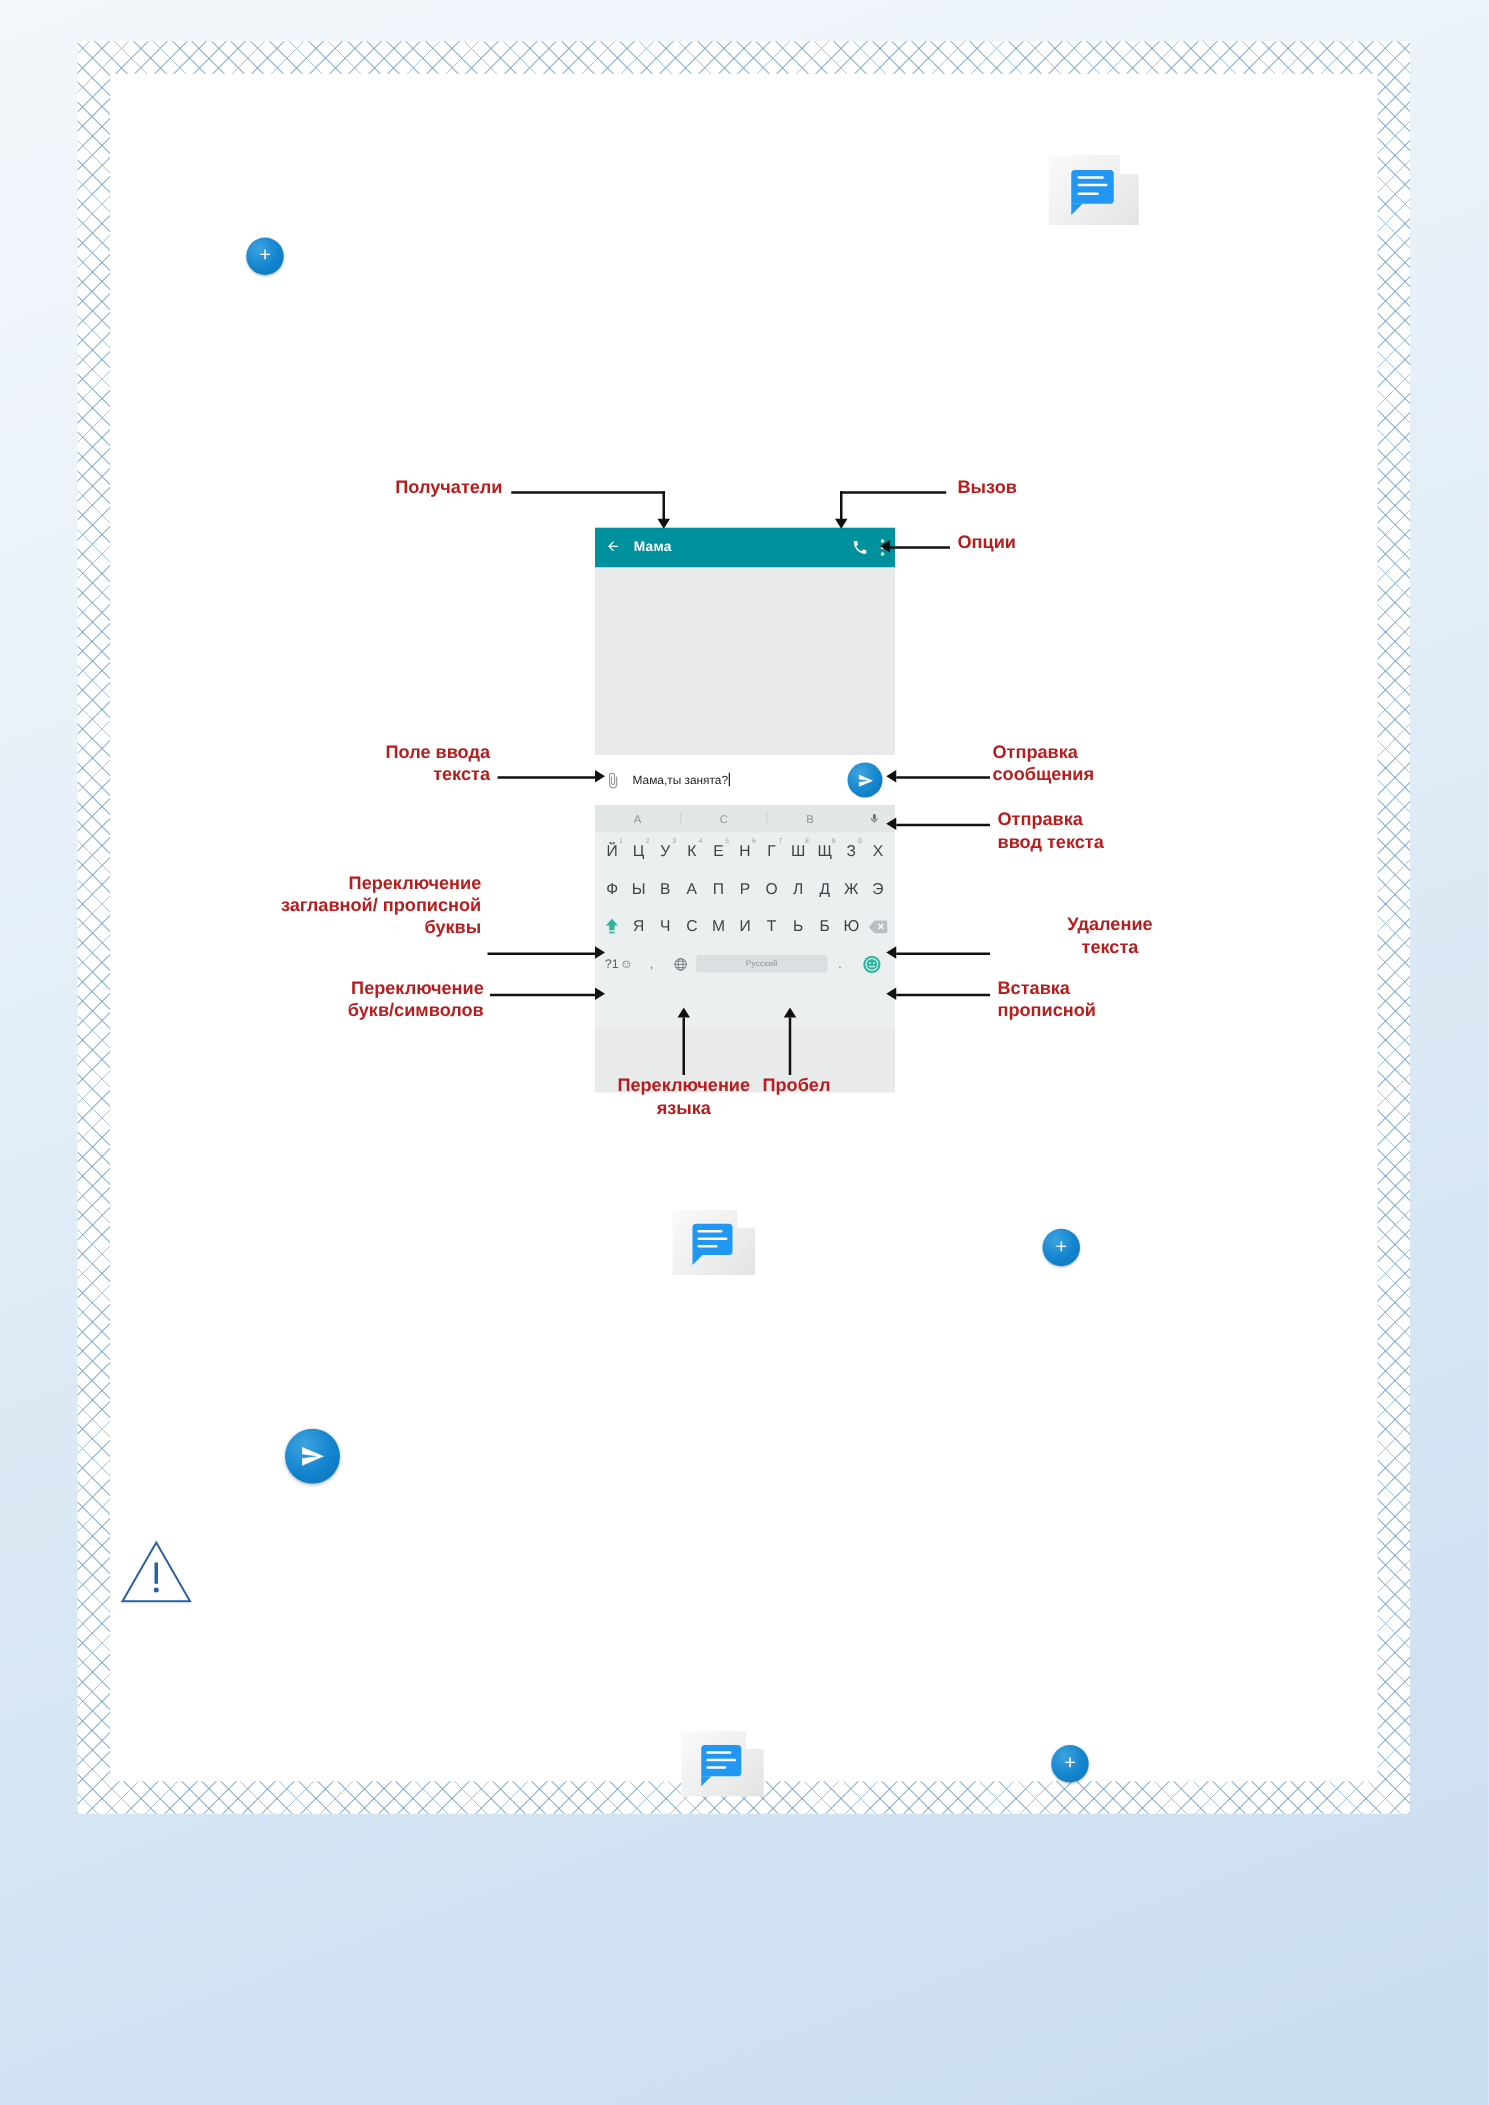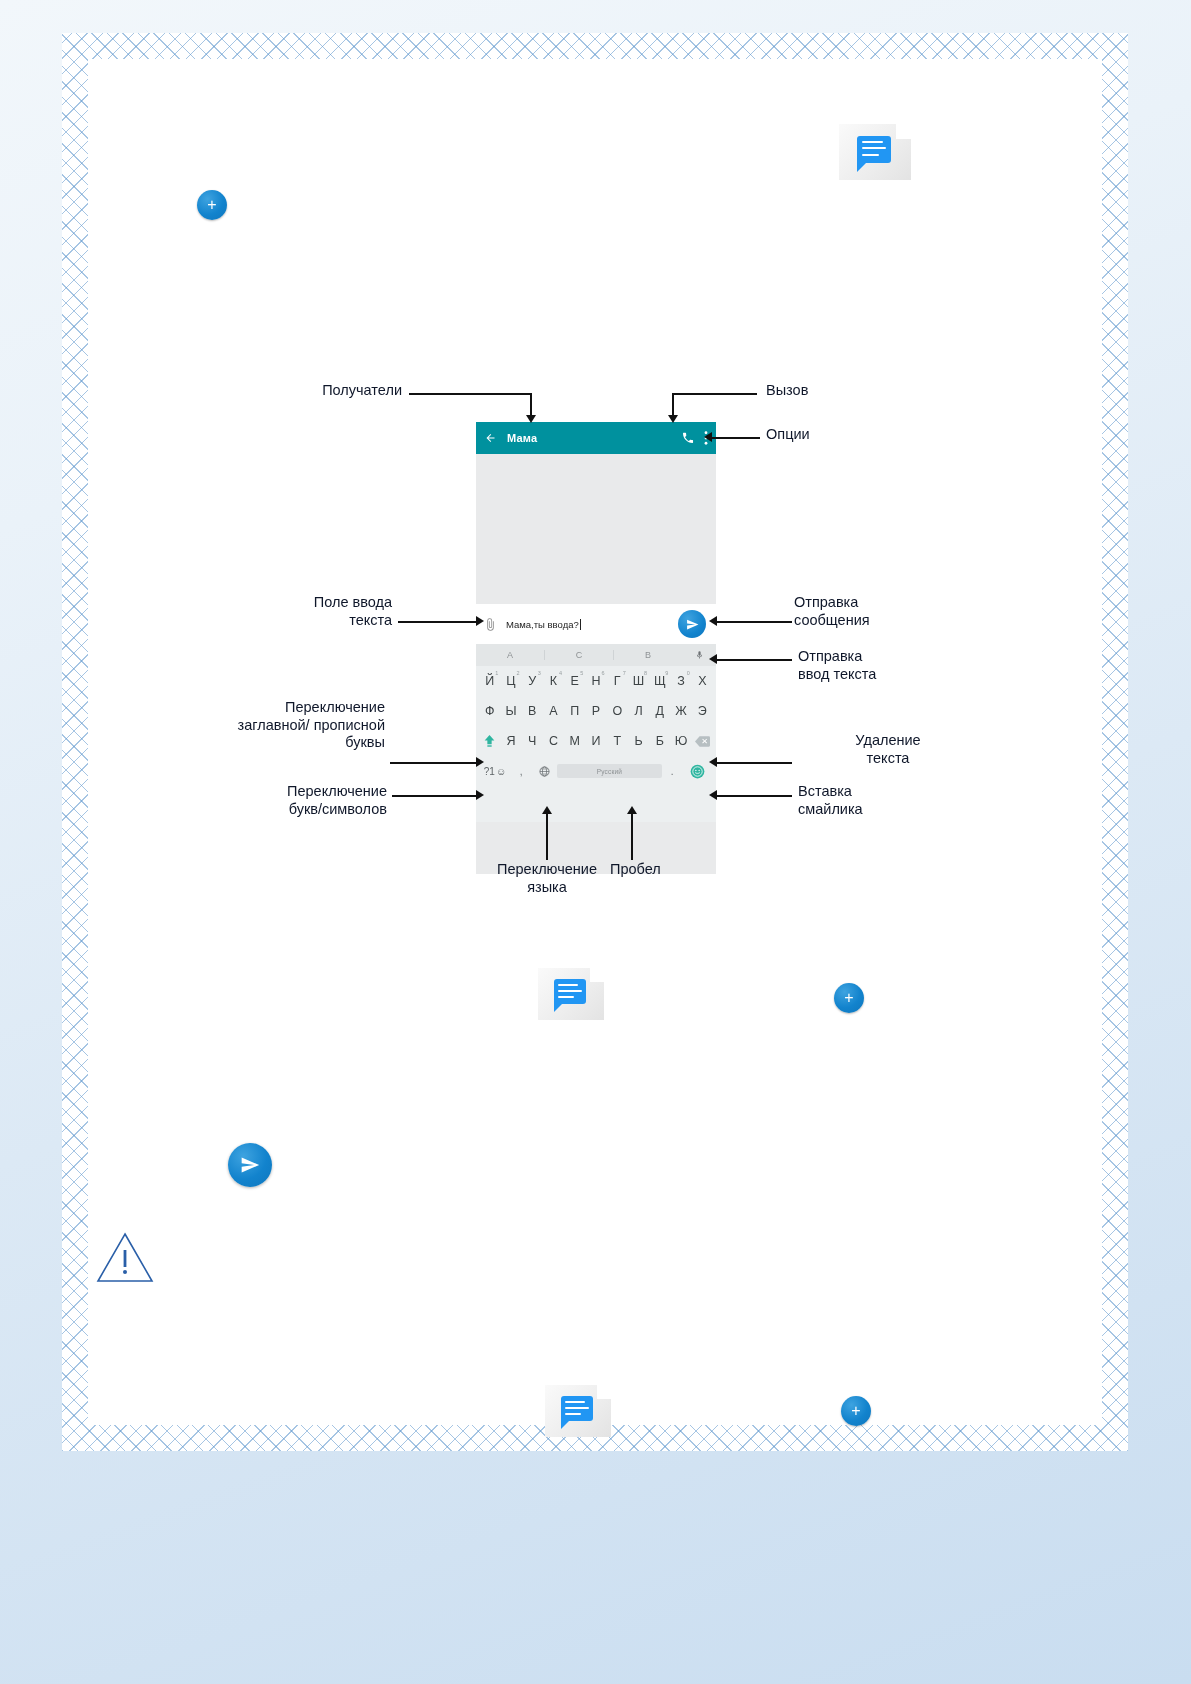--- a/index.html
+++ b/index.html
@@ -269,22 +269,22 @@
     gap: 1px;
   }
   .comma { flex: .8; text-align: center; font-size: 10px; color: #6a7073; }
   .globe { flex: 1; display: flex; align-items: center; justify-content: center; color: #5d6366; }
   .emoji-key { flex: 1.2; display: flex; align-items: center; justify-content: center; }
 
   
   .lbl {
     position: absolute;
     font-size: 14.5px;
-    font-weight: normal;
-    color: #0f172a;
+    font-weight: bold;
+    color: #b91c1c;
     line-height: 1.22;
     white-space: pre-line;
   }
   .lbl.right-align { text-align: right; }
   .lbl.center-align { text-align: center; }
 
   
   .ln {
     position: absolute;
     background: #111111;
@@ -388,21 +388,21 @@
 
     <div id="thread"></div>
 
     <div id="composer">
       <span class="clip">
         <svg width="13" height="13" viewBox="0 0 24 24">
             <path d="M16.5 6v11.5a4.5 4.5 0 01-9 0V5a3 3 0 016 0v10.5a1.5 1.5 0 01-3 0V6H9v9.5a3 3 0 006 0V5a4.5 4.5 0 00-9 0v12.5a6 6 0 0012 0V6h-1.5z" fill="#8a8a8a"></path>
           </svg>
       </span>
       <span class="field">
-        <span>Мама,ты ввода?</span><span class="caret"></span>
+        <span>Мама,ты занята?</span><span class="caret"></span>
       </span>
       <span class="sendwrap">
         <span class="send">
           <svg width="13" height="13" viewBox="0 0 24 24">
             <path d="M2 21l21-9L2 3v7l15 2-15 2z" fill="#ffffff"></path>
           </svg>
         </span>
       </span>
     </div>
 
@@ -560,19 +560,19 @@
 заглавной/ прописной
 буквы</div>
 
   <div class="lbl" style="left:656px;top:414px;width:180px;text-align:center;">Удаление
 текста</div>
 
   <div class="lbl right-align" style="left:60px;top:465px;width:185px;">Переключение
 букв/символов</div>
 
   <div class="lbl" style="left:656px;top:465px;width:180px;">Вставка
-смайлика</div>
+прописной</div>
 
   <div class="lbl center-align" style="left:330px;top:543px;width:150px;">Переключение
 языка</div>
 
   <div class="lbl" style="left:468px;top:543px;width:110px;">Пробел</div>
 </div>
 
 </body></html>

